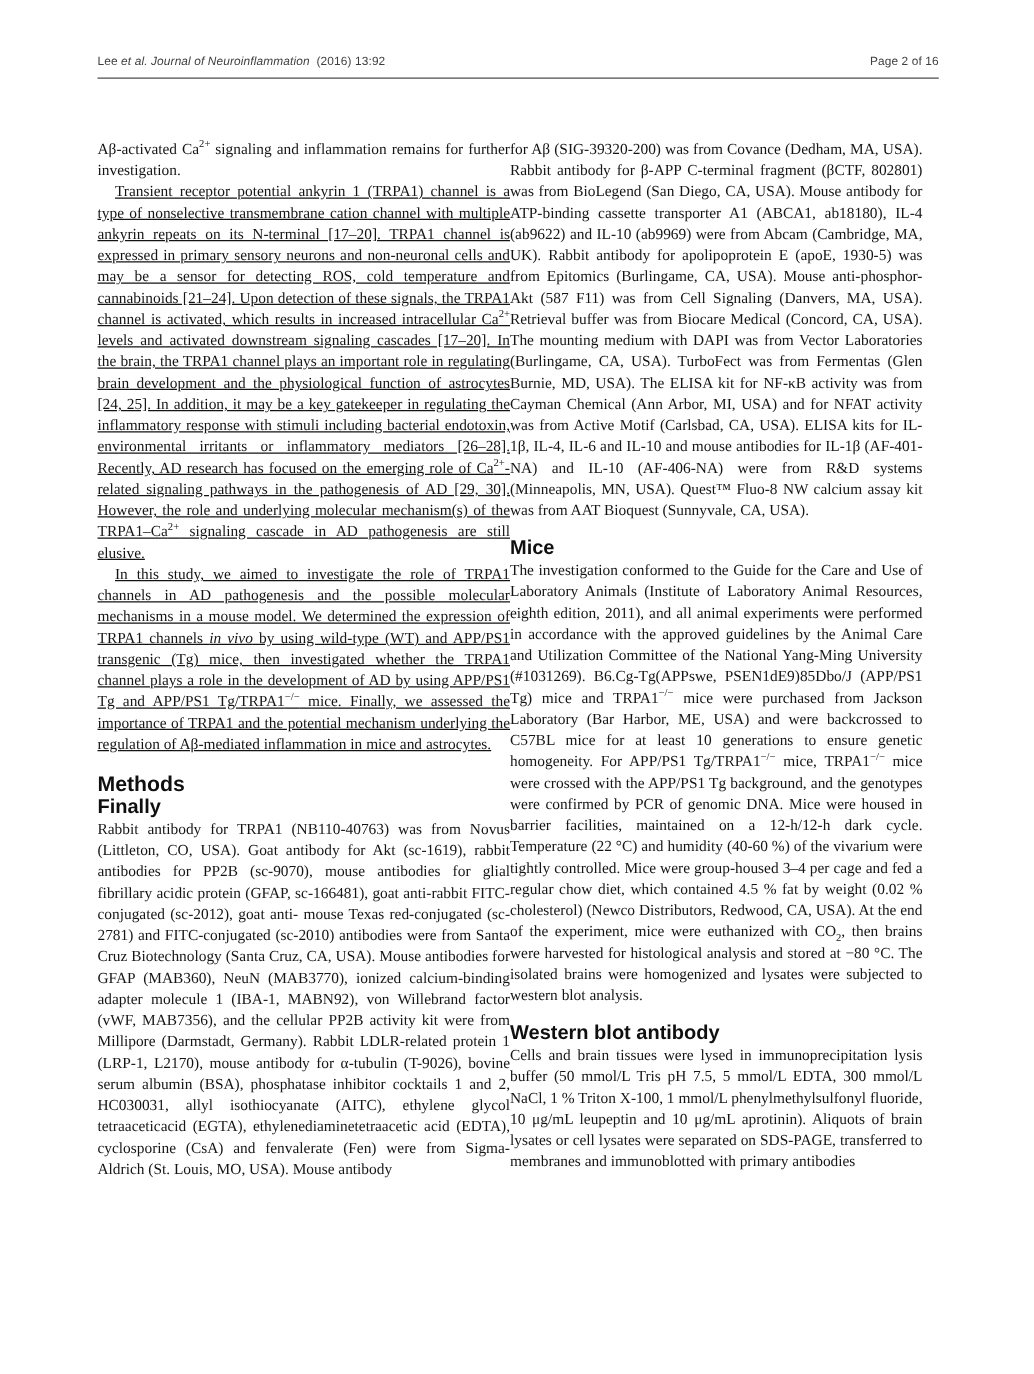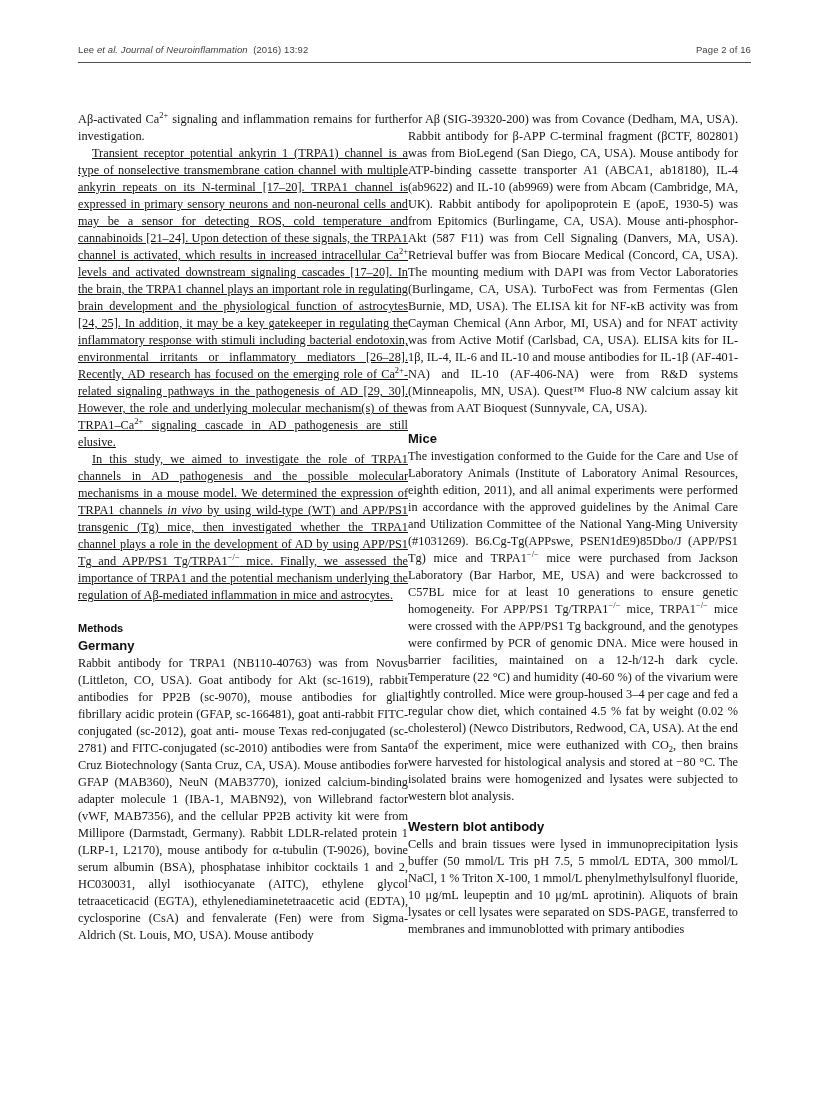--- a/index.html
+++ b/index.html
@@ -52,29 +52,29 @@
     font-size: 12.3px;
     line-height: 17px;
     text-align: justify;
     color: #141414;
   }
   p.indent { text-indent: 14px; text-decoration: underline; }
   sup, sub { font-size: 8.5px; line-height: 0; }
   .h-main {
     font-family: "Liberation Sans", sans-serif;
     font-weight: 700;
-    font-size: 11px;
+    font-size: 17px;
     line-height: 18px;
     color: #0f0f0f;
     margin: 15px 0 1px 0;
   }
   .h-sub {
     font-family: "Liberation Sans", sans-serif;
     font-weight: 700;
-    font-size: 13px;
+    font-size: 16px;
     line-height: 15px;
     color: #0f0f0f;
     margin: 0 0 2px 0;
   }
   .h-sub.spaced { margin-top: 14px; }
 </style>
 </head>
 <body>
 
 <div class="page">
@@ -85,21 +85,21 @@
   </div>
   <div class="header-rule"></div>
 
   <div class="columns">
 
     <div class="col">
       <p class="body">Aβ-activated Ca<sup>2+</sup> signaling and inflammation remains for further investigation.</p>
       <p class="body indent">Transient receptor potential ankyrin 1 (TRPA1) channel is a type of nonselective transmembrane cation channel with multiple ankyrin repeats on its N-terminal [17–20]. TRPA1 channel is expressed in primary sensory neurons and non-neuronal cells and may be a sensor for detecting ROS, cold temperature and cannabinoids [21–24]. Upon detection of these signals, the TRPA1 channel is activated, which results in increased intracellular Ca<sup>2+</sup> levels and activated downstream signaling cascades [17–20]. In the brain, the TRPA1 channel plays an important role in regulating brain development and the physiological function of astrocytes [24, 25]. In addition, it may be a key gatekeeper in regulating the inflammatory response with stimuli including bacterial endotoxin, environmental irritants or inflammatory mediators [26–28]. Recently, AD research has focused on the emerging role of Ca<sup>2+</sup>-related signaling pathways in the pathogenesis of AD [29, 30]. However, the role and underlying molecular mechanism(s) of the TRPA1–Ca<sup>2+</sup> signaling cascade in AD pathogenesis are still elusive.</p>
       <p class="body indent">In this study, we aimed to investigate the role of TRPA1 channels in AD pathogenesis and the possible molecular mechanisms in a mouse model. We determined the expression of TRPA1 channels <i>in vivo</i> by using wild-type (WT) and APP/PS1 transgenic (Tg) mice, then investigated whether the TRPA1 channel plays a role in the development of AD by using APP/PS1 Tg and APP/PS1 Tg/TRPA1<sup>−/−</sup> mice. Finally, we assessed the importance of TRPA1 and the potential mechanism underlying the regulation of Aβ-mediated inflammation in mice and astrocytes.</p>
       <div class="h-main">Methods</div>
-      <div class="h-sub">Germany</div>
+      <div class="h-sub">Finally</div>
       <p class="body">Rabbit antibody for TRPA1 (NB110-40763) was from Novus (Littleton, CO, USA). Goat antibody for Akt (sc-1619), rabbit antibodies for PP2B (sc-9070), mouse antibodies for glial fibrillary acidic protein (GFAP, sc-166481), goat anti-rabbit FITC-conjugated (sc-2012), goat anti- mouse Texas red-conjugated (sc-2781) and FITC-conjugated (sc-2010) antibodies were from Santa Cruz Biotechnology (Santa Cruz, CA, USA). Mouse antibodies for GFAP (MAB360), NeuN (MAB3770), ionized calcium-binding adapter molecule 1 (IBA-1, MABN92), von Willebrand factor (vWF, MAB7356), and the cellular PP2B activity kit were from Millipore (Darmstadt, Germany). Rabbit LDLR-related protein 1 (LRP-1, L2170), mouse antibody for α-tubulin (T-9026), bovine serum albumin (BSA), phosphatase inhibitor cocktails 1 and 2, HC030031, allyl isothiocyanate (AITC), ethylene glycol tetraaceticacid (EGTA), ethylenediaminetetraacetic acid (EDTA), cyclosporine (CsA) and fenvalerate (Fen) were from Sigma-Aldrich (St. Louis, MO, USA). Mouse antibody</p>
     </div>
 
     <div class="col">
       <p class="body">for Aβ (SIG-39320-200) was from Covance (Dedham, MA, USA). Rabbit antibody for β-APP C-terminal fragment (βCTF, 802801) was from BioLegend (San Diego, CA, USA). Mouse antibody for ATP-binding cassette transporter A1 (ABCA1, ab18180), IL-4 (ab9622) and IL-10 (ab9969) were from Abcam (Cambridge, MA, UK). Rabbit antibody for apolipoprotein E (apoE, 1930-5) was from Epitomics (Burlingame, CA, USA). Mouse anti-phosphor-Akt (587 F11) was from Cell Signaling (Danvers, MA, USA). Retrieval buffer was from Biocare Medical (Concord, CA, USA). The mounting medium with DAPI was from Vector Laboratories (Burlingame, CA, USA). TurboFect was from Fermentas (Glen Burnie, MD, USA). The ELISA kit for NF-κB activity was from Cayman Chemical (Ann Arbor, MI, USA) and for NFAT activity was from Active Motif (Carlsbad, CA, USA). ELISA kits for IL-1β, IL-4, IL-6 and IL-10 and mouse antibodies for IL-1β (AF-401-NA) and IL-10 (AF-406-NA) were from R&amp;D systems (Minneapolis, MN, USA). Quest™ Fluo-8 NW calcium assay kit was from AAT Bioquest (Sunnyvale, CA, USA).</p>
       <div class="h-sub spaced">Mice</div>
       <p class="body">The investigation conformed to the Guide for the Care and Use of Laboratory Animals (Institute of Laboratory Animal Resources, eighth edition, 2011), and all animal experiments were performed in accordance with the approved guidelines by the Animal Care and Utilization Committee of the National Yang-Ming University (#1031269). B6.Cg-Tg(APPswe, PSEN1dE9)85Dbo/J (APP/PS1 Tg) mice and TRPA1<sup>−/−</sup> mice were purchased from Jackson Laboratory (Bar Harbor, ME, USA) and were backcrossed to C57BL mice for at least 10 generations to ensure genetic homogeneity. For APP/PS1 Tg/TRPA1<sup>−/−</sup> mice, TRPA1<sup>−/−</sup> mice were crossed with the APP/PS1 Tg background, and the genotypes were confirmed by PCR of genomic DNA. Mice were housed in barrier facilities, maintained on a 12-h/12-h dark cycle. Temperature (22 °C) and humidity (40-60 %) of the vivarium were tightly controlled. Mice were group-housed 3–4 per cage and fed a regular chow diet, which contained 4.5 % fat by weight (0.02 % cholesterol) (Newco Distributors, Redwood, CA, USA). At the end of the experiment, mice were euthanized with CO<sub>2</sub>, then brains were harvested for histological analysis and stored at −80 °C. The isolated brains were homogenized and lysates were subjected to western blot analysis.</p>
       <div class="h-sub spaced">Western blot antibody</div>
       <p class="body">Cells and brain tissues were lysed in immunoprecipitation lysis buffer (50 mmol/L Tris pH 7.5, 5 mmol/L EDTA, 300 mmol/L NaCl, 1 % Triton X-100, 1 mmol/L phenylmethylsulfonyl fluoride, 10 μg/mL leupeptin and 10 μg/mL aprotinin). Aliquots of brain lysates or cell lysates were separated on SDS-PAGE, transferred to membranes and immunoblotted with primary antibodies</p>
     </div>

